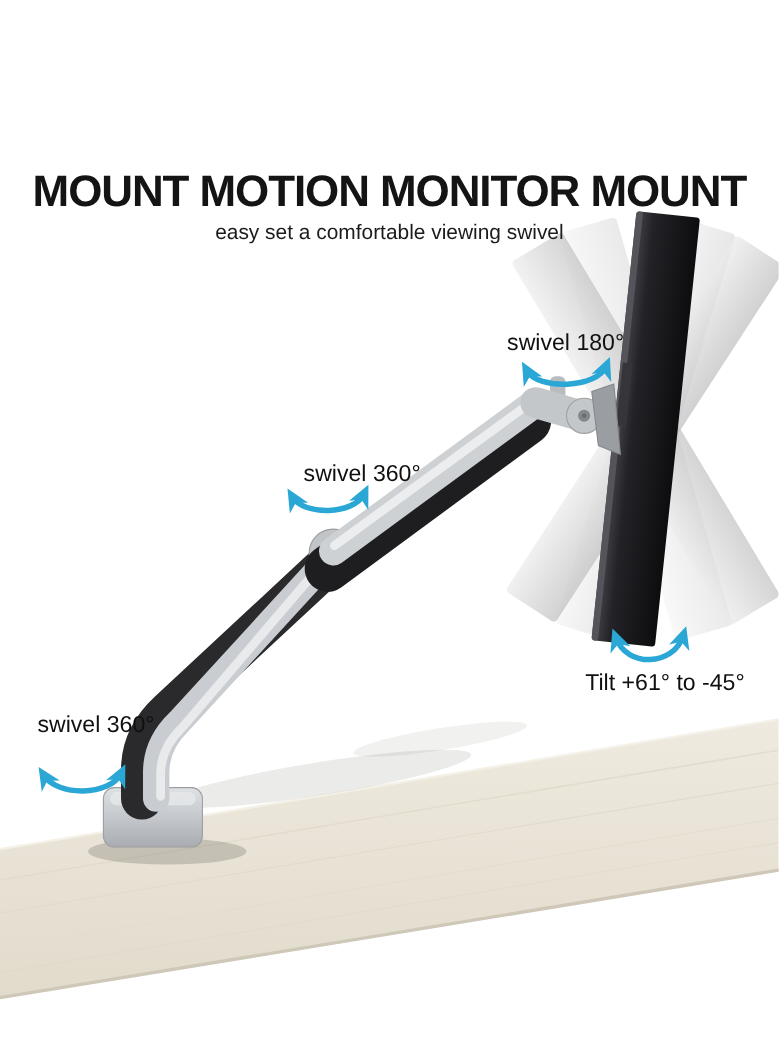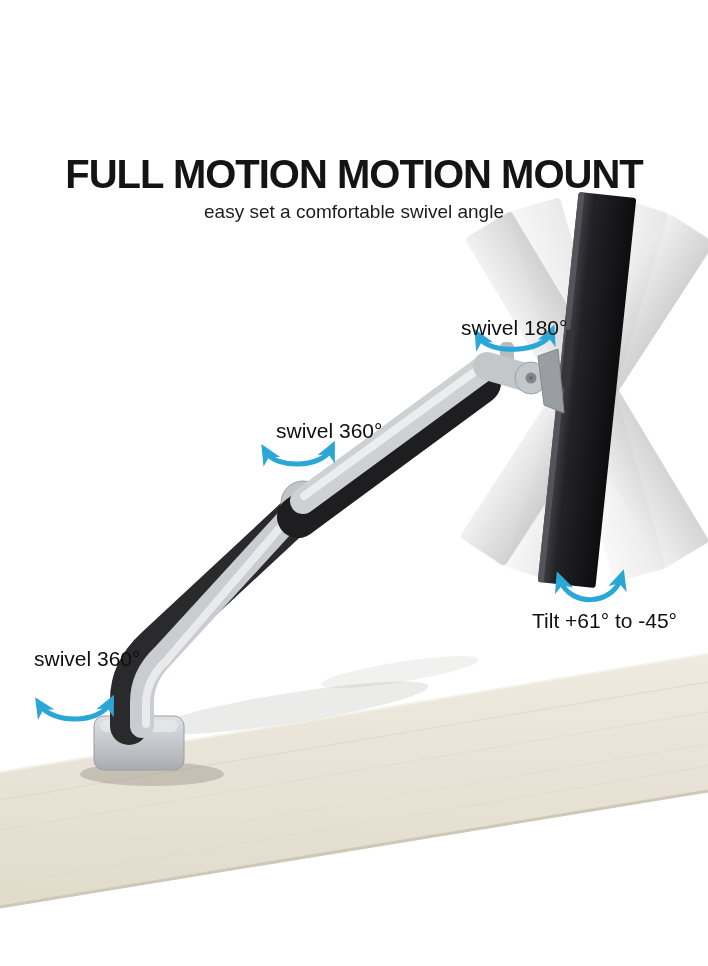--- a/index.html
+++ b/index.html
@@ -8,21 +8,21 @@
   .stage svg{position:absolute;left:0;top:0}
   .title{
     position:absolute;top:152px;left:0;width:100%;text-align:center;
     font-size:40px;font-weight:bold;letter-spacing:-1px;color:#141414;white-space:nowrap
   }
   .subtitle{
     position:absolute;top:201px;left:0;width:100%;text-align:center;
     font-size:19px;color:#1c1c1c
   }
   .anno{position:absolute;font-size:21px;color:#101010;white-space:nowrap}
-  #anno-head{left:461px;top:316px}
+  #anno-head{left:461px;top:300px}
   #anno-arm{left:276px;top:419px}
   #anno-base{left:34px;top:647px}
   #anno-tilt{left:532px;top:609px}
   .arrow{stroke:var(--accent-blue,#2BA7D6);fill:none;stroke-width:5;stroke-linecap:round}
   .ah{fill:var(--accent-blue,#2BA7D6)}
 </style>
 </head>
 <body>
 
 <div class="stage">
@@ -120,21 +120,21 @@
       <path class="arrow" d="M 266 452 C 276 469 322 468 331 449" marker-start="url(#ah)" marker-end="url(#ah)"></path>
     </g>
     <g>
       <path class="arrow" d="M 40 705 C 52 724 100 724 110 703" marker-start="url(#ah)" marker-end="url(#ah)"></path>
     </g>
     <g>
       <path class="arrow" d="M 560 580 C 570 607 612 606 621 578" marker-start="url(#ah)" marker-end="url(#ah)"></path>
     </g>
   </svg>
 
-  <div class="title">FULL MOTION MOTION MOUNT</div>
-  <div class="subtitle">easy set a comfortable swivel angle</div>
+  <div class="title">MOUNT MOTION MONITOR MOUNT</div>
+  <div class="subtitle">easy set a comfortable viewing swivel</div>
 
   <div class="anno" id="anno-head">swivel 180°</div>
   <div class="anno" id="anno-arm">swivel 360°</div>
   <div class="anno" id="anno-base">swivel 360°</div>
   <div class="anno" id="anno-tilt">Tilt +61° to -45°</div>
 
 </div>
 
 </body></html>

